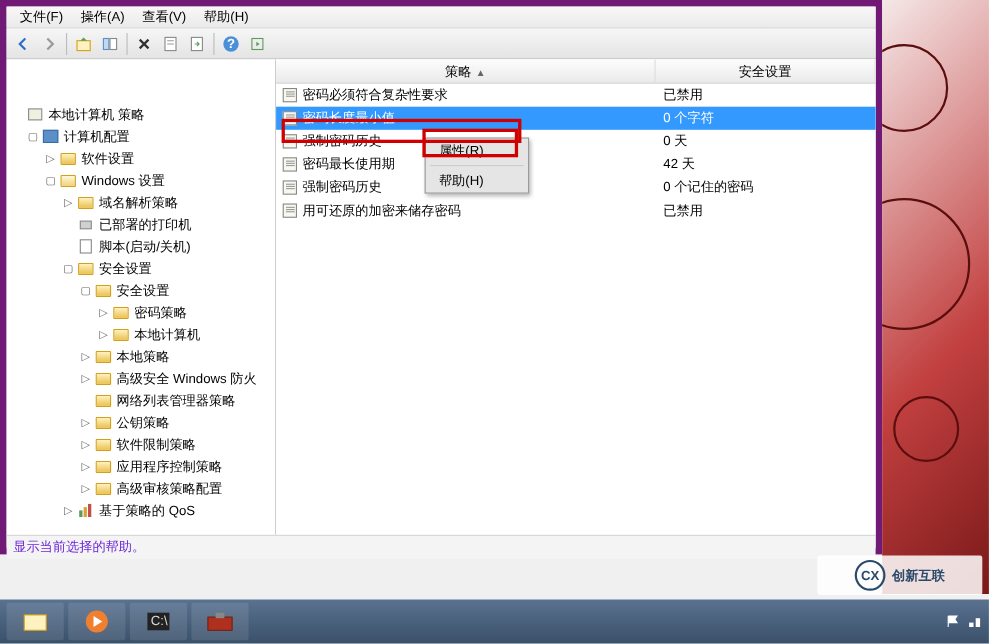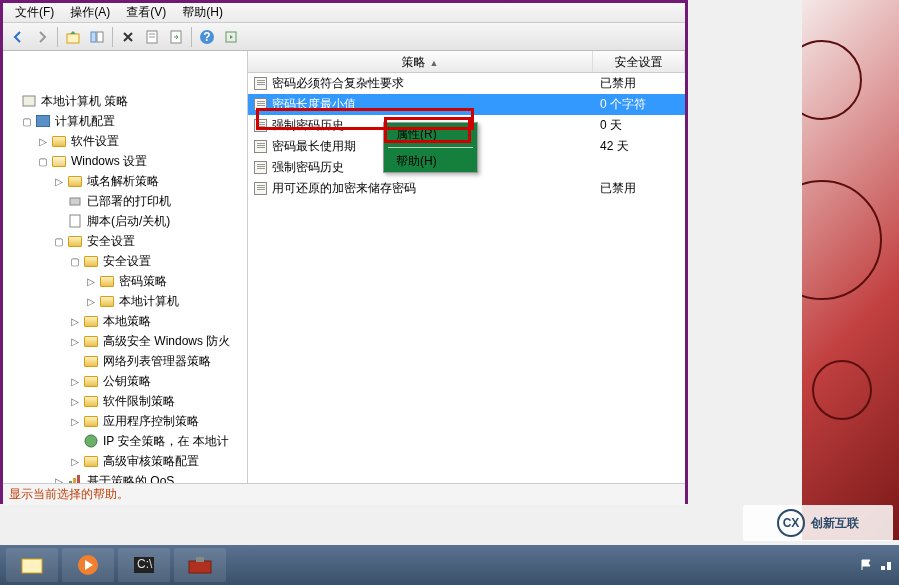--- a/index.html
+++ b/index.html
@@ -1,18 +1,18 @@
 <!DOCTYPE html>
 <html><head>
   <meta charset="utf-8">
   <style>
     * { margin: 0; padding: 0; box-sizing: border-box; font-family: "Microsoft YaHei", "Segoe UI", Tahoma, sans-serif; font-size: 12px; }
     body { background: #f0f0f0; width: 899px; height: 585px; overflow: hidden; position: relative; }
     
-    .app-window { width: 688px; height: 504px; background: #fff; border: 3px solid #701a75; position: absolute; top: 0; left: 0; }
+    .app-window { width: 802px; height: 504px; background: #fff; border: 6px solid #701a75; position: absolute; top: 0; left: 0; }
     
     .menubar { height: 20px; background: linear-gradient(#f8f8f8, #eaeaea); border-bottom: 1px solid #ccc; display: flex; padding-left: 4px; align-items: center; }
     .menubar span { padding: 2px 8px; cursor: default; }
     
     .toolbar { height: 28px; background: linear-gradient(#f6f6f6, #e4e4e4); border-bottom: 1px solid #bbb; display: flex; align-items: center; padding: 0 4px; gap: 2px; }
     .tool-btn { width: 22px; height: 22px; display: flex; align-items: center; justify-content: center; cursor: default; border-radius: 2px; }
     .tool-sep { width: 1px; height: 20px; background: #bbb; margin: 0 2px; }
     
     .panes { display: flex; height: 432px; }
     .tree-pane { width: 245px; border-right: 1px solid #ccc; overflow: auto; padding: 4px 0; background: #fff; }
@@ -43,25 +43,25 @@
     .row-icon { width: 16px; height: 16px; margin: 0 4px; display: inline-flex; align-items: center; justify-content: center; }
     .policy-icon { width: 13px; height: 13px; border: 1px solid #888; background: #f8f8f0; position: relative; }
     .policy-icon::after { content:""; position:absolute; left:2px; top:2px; width:8px; height:1px; background:#999; box-shadow: 0 2px 0 #999, 0 4px 0 #999; }
     .cell-policy { width: 328px; }
     .cell-setting { flex: 1; }
     
     .highlight-box { border: 3px solid #d00000; position: absolute; pointer-events: none; z-index: 20; }
     .hb1 { left: 256px; top: 108px; width: 218px; height: 22px; }
     .hb2 { left: 384px; top: 117px; width: 87px; height: 26px; }
     
-    .context-menu { position: absolute; left: 380px; top: 119px; width: 95px; background: #15803d; border: 1px solid #999; box-shadow: 2px 2px 4px rgba(0,0,0,0.3); z-index: 15; }
+    .context-menu { position: absolute; left: 380px; top: 119px; width: 95px; background: #e5e5e5; border: 1px solid #999; box-shadow: 2px 2px 4px rgba(0,0,0,0.3); z-index: 15; }
     .ctx-item { height: 22px; display: flex; align-items: center; padding-left: 12px; cursor: default; }
     .ctx-sep { height: 1px; background: #ccc; margin: 2px 4px; }
     
-    .statusbar { height: 22px; border-top: 1px solid #ccc; background: #f4f4f4; display: flex; align-items: center; padding-left: 6px; color: #c2410c; }
+    .statusbar { height: 22px; border-top: 1px solid #ccc; background: #f4f4f4; display: flex; align-items: center; padding-left: 6px; color: #6d28d9; }
     
     .wallpaper-area { position: absolute; left: 802px; top: 0; width: 97px; height: 540px; background: linear-gradient(135deg, #f5e8e8 0%, #c24040 60%, #7a1818 100%); overflow: hidden; }
     .swirl { position: absolute; border: 2px solid #5a0e0e; border-radius: 50%; }
     .s1 { width: 80px; height: 80px; top: 40px; left: -20px; }
     .s2 { width: 120px; height: 120px; top: 180px; left: -40px; }
     .s3 { width: 60px; height: 60px; top: 360px; left: 10px; }
     
     .taskbar { position: absolute; bottom: 0; left: 0; width: 899px; height: 40px; background: linear-gradient(#5a7290, #3a506a); display: flex; align-items: center; padding: 0 6px; gap: 4px; }
     .tb-btn { width: 52px; height: 34px; background: rgba(255,255,255,0.1); border-radius: 2px; display:flex; align-items:center; justify-content:center; }
     .tb-right { margin-left: auto; display: flex; gap: 6px; align-items:center; }
@@ -260,29 +260,20 @@
           <span>软件限制策略</span>
         </div>
       <div class="tree-node indent-4">
           <span class="expander">▷</span>
           <span class="tree-icon">
             <span class="folder-icon"></span>
           </span>
           <span>应用程序控制策略</span>
         </div>
       <div class="tree-node indent-4">
-          <span class="expander"></span>
-          <span class="tree-icon">
-            <svg width="14" height="14">
-              <circle cx="7" cy="7" r="6" fill="#6ab06a" stroke="#3a7a3a"></circle>
-            </svg>
-          </span>
-          <span>IP 安全策略，在 本地计</span>
-        </div>
-      <div class="tree-node indent-4">
           <span class="expander">▷</span>
           <span class="tree-icon">
             <span class="folder-icon"></span>
           </span>
           <span>高级审核策略配置</span>
         </div>
       <div class="tree-node indent-3">
           <span class="expander">▷</span>
           <span class="tree-icon">
             <svg width="14" height="12">
@@ -326,20 +317,21 @@
             <span class="policy-icon"></span>
           </span>
         <span class="cell-policy">密码最长使用期</span>
         <span class="cell-setting">42 天</span>
       </div>
       <div class="list-row">
         <span class="row-icon">
             <span class="policy-icon"></span>
           </span>
         <span class="cell-policy">强制密码历史</span>
+        <span class="cell-setting">0 个记住的密码</span>
       </div>
       <div class="list-row">
         <span class="row-icon">
             <span class="policy-icon"></span>
           </span>
         <span class="cell-policy">用可还原的加密来储存密码</span>
         <span class="cell-setting">已禁用</span>
       </div>
     </div>
   </div>

